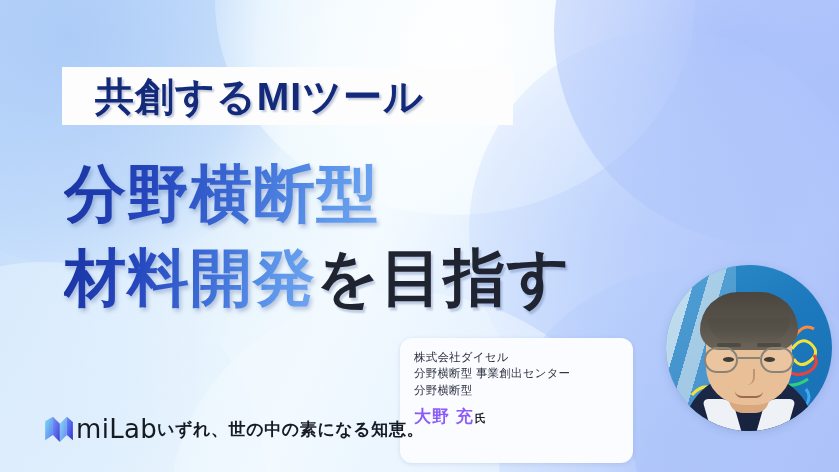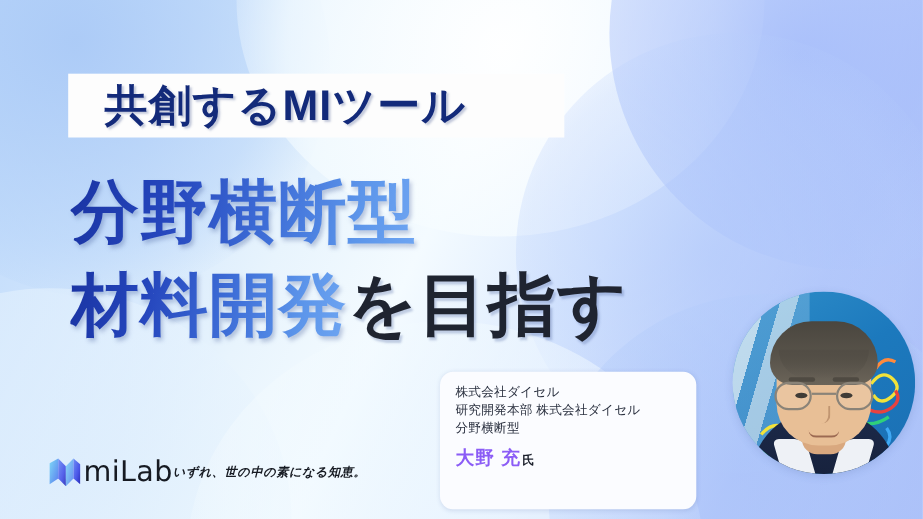--- a/index.html
+++ b/index.html
@@ -216,23 +216,22 @@
     left: 44px; bottom: 30px;
     display: flex; align-items: center; gap: 0;
   }
   #logo-lockup { display:flex; align-items:center; gap:2px; }
   .logo-mark { width: 30px; height: 26px; display:block; }
   .logo-word {
     font-size: 26px; font-weight: 500; color: #161a22; letter-spacing: .3px;
     line-height: 1; font-family: "DejaVu Sans", sans-serif;
   }
   .tagline {
-    font-size: 11px; color: #161a22; letter-spacing: .6px; white-space: nowrap;
+    font-size: 17px; color: #161a22; letter-spacing: .6px; white-space: nowrap;
     font-weight: 600;
-    font-style: italic;
   }
 </style>
 </head>
 <body>
 
 <div id="slide">
 
   <div class="blob blob-tl"></div>
   <div class="blob blob-tc"></div>
   <div class="blob blob-tr"></div>
@@ -249,21 +248,21 @@
     <div class="hl-line">
       <span class="hl-seg grad-blue">分野横断型</span>
     </div>
     <div class="hl-line">
       <span class="hl-seg grad-blue">材料開発</span><span class="hl-seg dark-ink">を目指す</span>
     </div>
   </div>
 
   <div id="speaker-card">
     <div class="affil">株式会社ダイセル</div>
-    <div class="affil">研究開発本部 株式会社ダイセル</div>
+    <div class="affil">分野横断型 事業創出センター</div>
     <div class="affil">分野横断型</div>
     <div class="name-row">
       <span class="name">大野 充</span>
       <span class="honorific">氏</span>
     </div>
   </div>
 
   <div id="portrait">
     <div class="photo">
       <div class="mural"></div>

